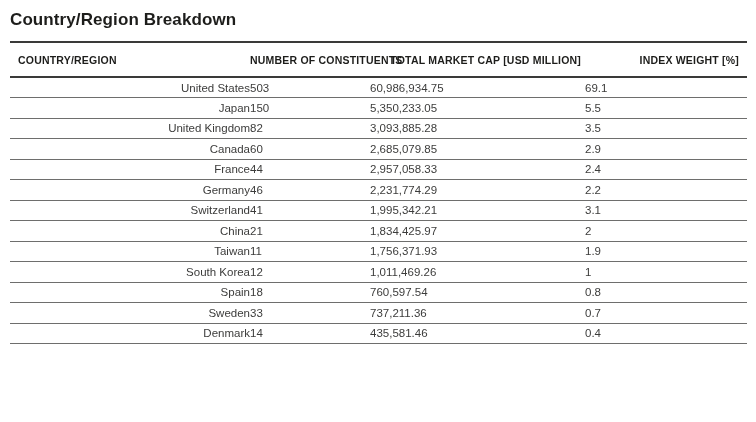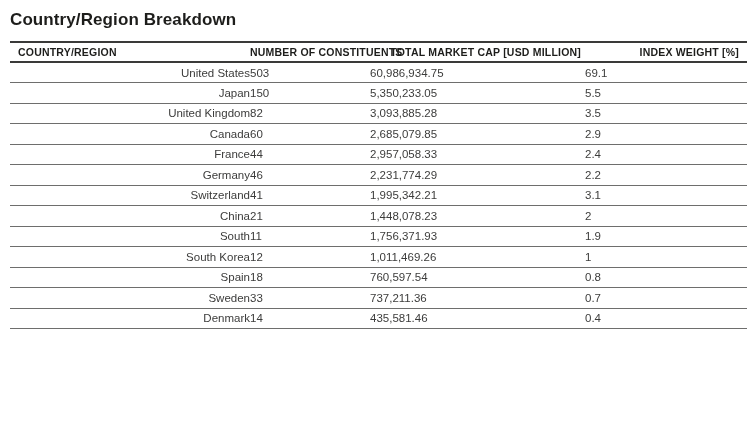--- a/index.html
+++ b/index.html
@@ -34,21 +34,21 @@
   col.c-country      { width: 240px; }
   col.c-constituents { width: 120px; }
   col.c-marketcap    { width: 215px; }
   col.c-weight       { width: 162px; }
 
   thead th {
     font-size: 10.5px;
     font-weight: bold;
     color: #1d1d1b;
     letter-spacing: 0.2px;
-    height: 20px;
+    height: 35px;
     padding: 0;
     border-bottom: 2px solid #3a3a39;
     vertical-align: middle;
     white-space: nowrap;
   }
   thead th.align-left  { text-align: left;  padding-left: 8px; }
   thead th.align-right { text-align: right; padding-right: 4px; }
   thead th:last-child  { padding-right: 8px; }
 
   tbody td {
@@ -124,25 +124,25 @@
         </tr>
         <tr>
           <td class="align-left">Switzerland</td>
           <td class="align-right">41</td>
           <td class="align-right">1,995,342.21</td>
           <td class="align-right">3.1</td>
         </tr>
         <tr>
           <td class="align-left">China</td>
           <td class="align-right">21</td>
-          <td class="align-right">1,448,078.23</td>
+          <td class="align-right">1,834,425.97</td>
           <td class="align-right">2</td>
         </tr>
         <tr>
-          <td class="align-left">South</td>
+          <td class="align-left">Taiwan</td>
           <td class="align-right">11</td>
           <td class="align-right">1,756,371.93</td>
           <td class="align-right">1.9</td>
         </tr>
         <tr>
           <td class="align-left">South Korea</td>
           <td class="align-right">12</td>
           <td class="align-right">1,011,469.26</td>
           <td class="align-right">1</td>
         </tr>

